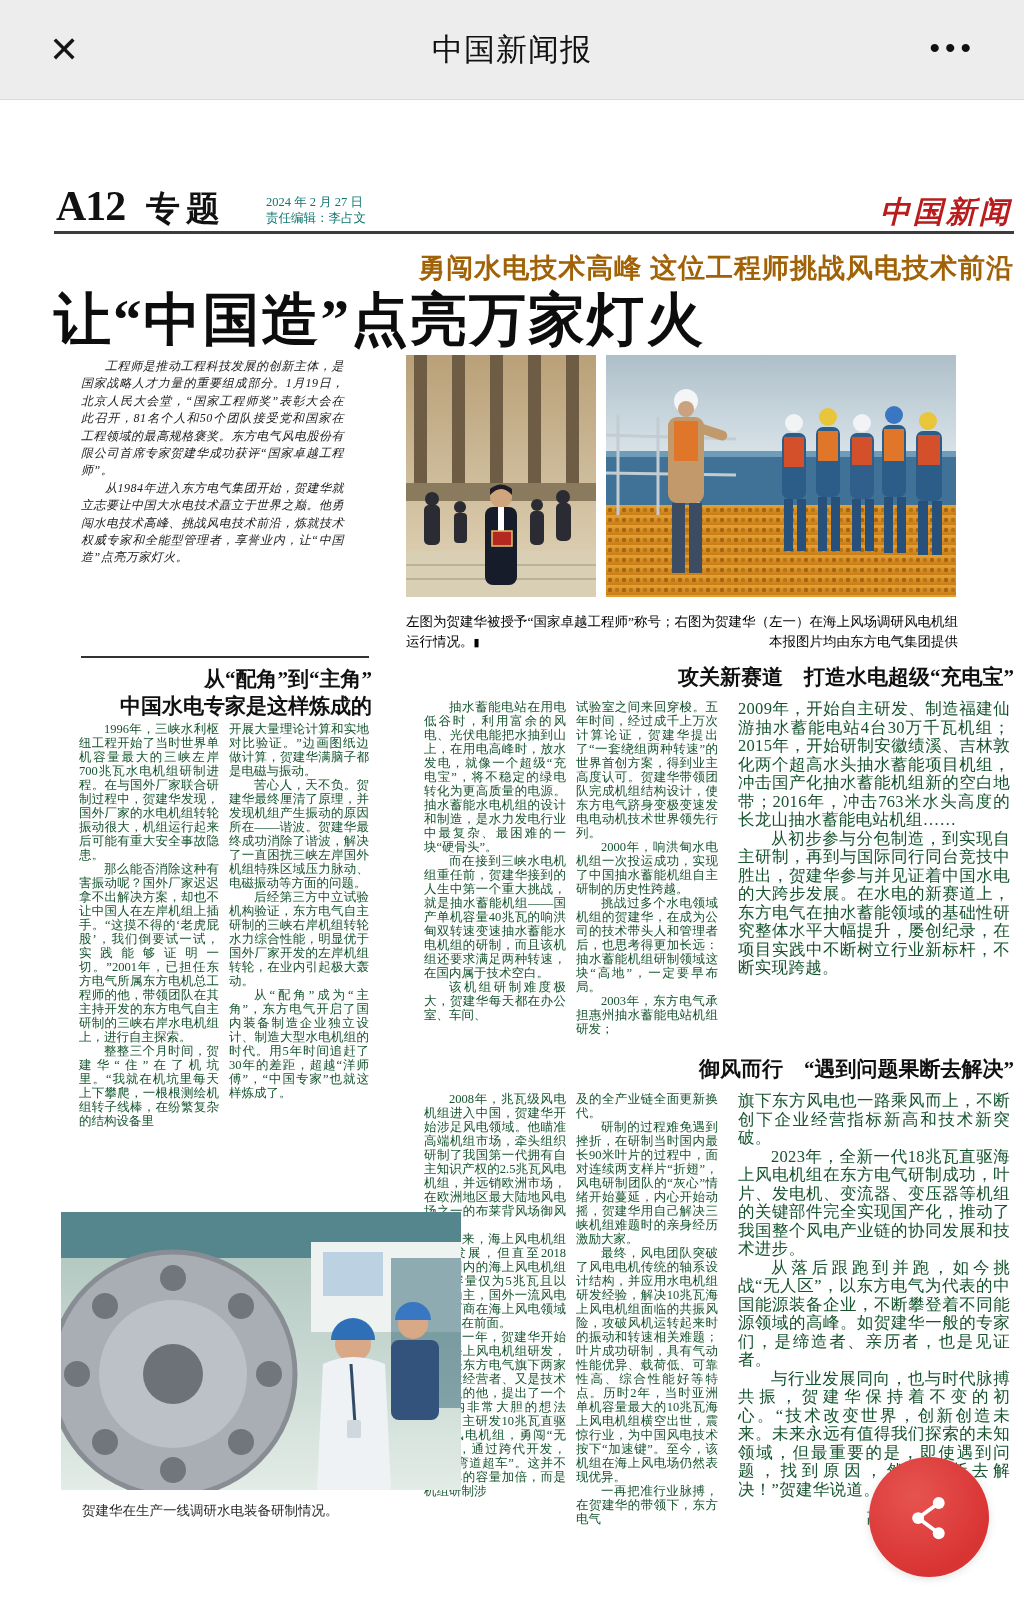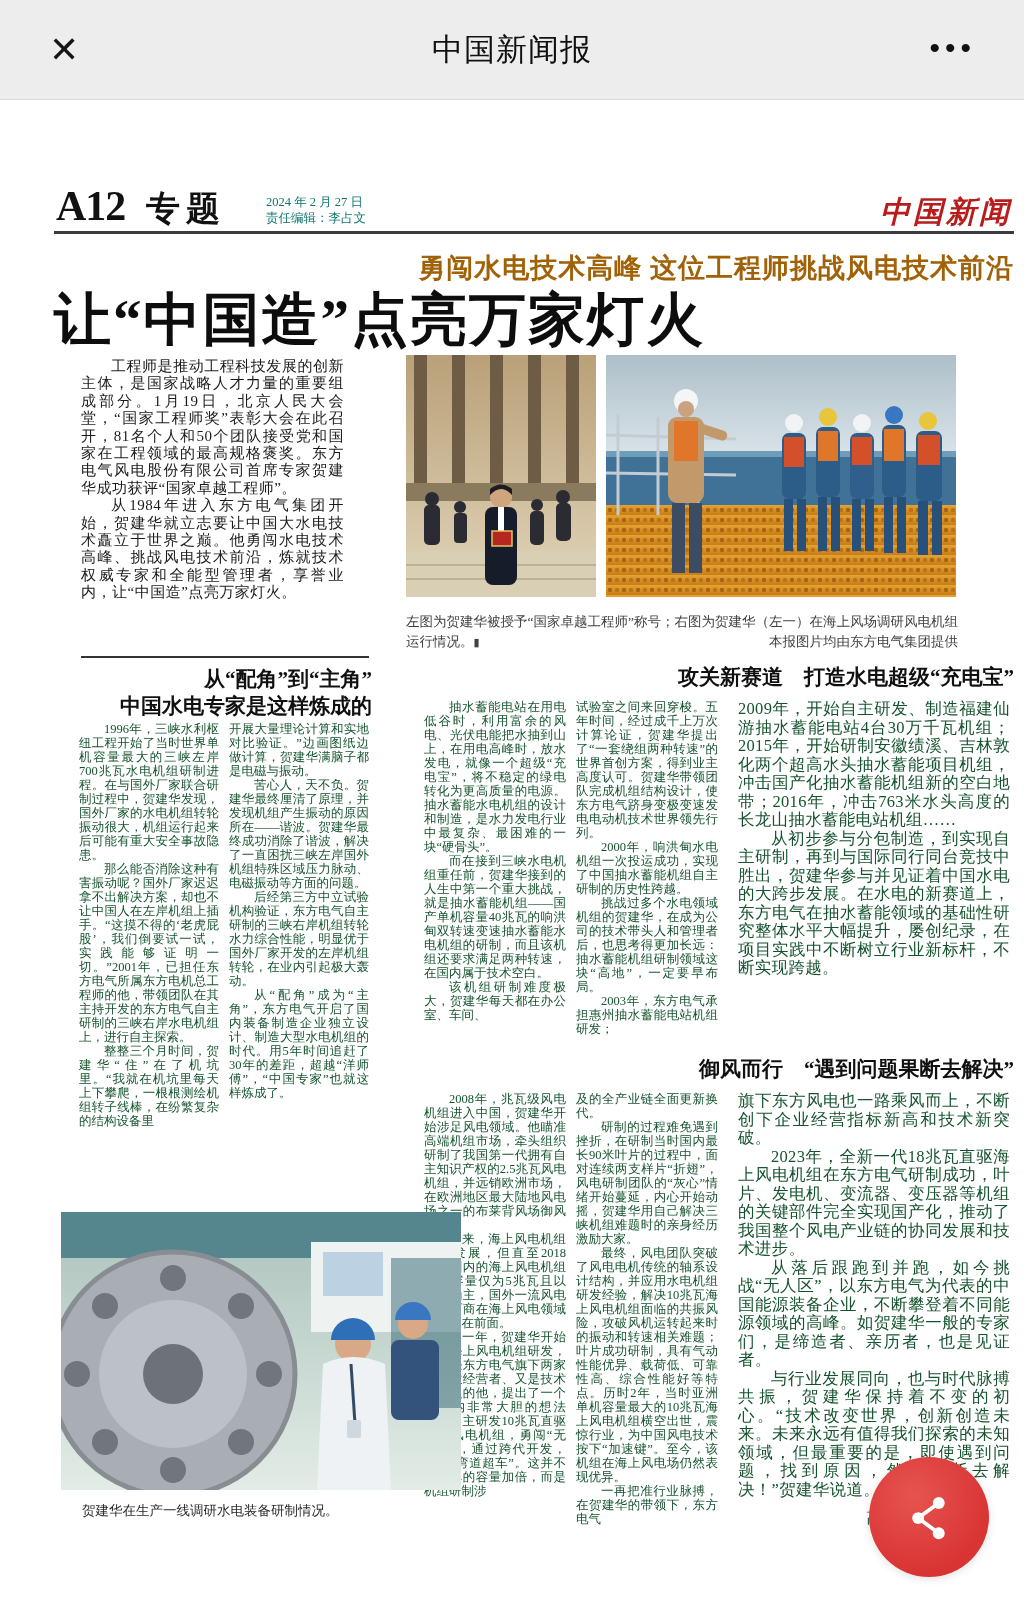--- a/index.html
+++ b/index.html
@@ -39,30 +39,30 @@
   .m-logo { position:absolute; right:2px; top:6px; font-size:30px; font-weight:900; font-style:italic;
             color:#b91c1c; letter-spacing:3px; }
   .m-rule { position:absolute; left:48px; top:131px; width:960px; height:3px; background:#3c3c3c; }
 
   .kicker { position:absolute; left:48px; top:150px; width:960px; text-align:right;
             font-size:27px; font-weight:700; color:#a16207; letter-spacing:1px; }
   .main-title { position:absolute; left:48px; top:182px; width:960px; text-align:left;
             font-size:57px; font-weight:900; color:#0d0d0d; letter-spacing:2px; }
 
   .intro { position:absolute; left:75px; top:258px; width:263px;
-           font-size:15px; line-height:17.4px; text-align:justify; letter-spacing:0.5px; color:#1a1a1a; }
+           font-size:12px; line-height:17.4px; text-align:justify; letter-spacing:0.5px; color:#1a1a1a;font-style:italic; }
   .intro p { margin:0; text-indent:2em; }
 
   .photo { position:absolute; overflow:hidden; background:#ccc; }
   .photo svg { display:block; }
   .photo1 { left:400px; top:255px; width:190px; height:242px; }
   .photo2 { left:600px; top:255px; width:350px; height:242px; }
 
   .top-caption { position:absolute; left:400px; top:512px; width:552px; height:42px;
-                 font-size:13.5px; line-height:20px; color:#404040; text-align:justify; }
+                 font-size:13.5px; line-height:20px; color:#000000; text-align:justify; }
   .top-caption .endmark { font-size:11px; }
   .top-caption .credit { position:absolute; right:0; top:20px; }
 
   .rule-thin { position:absolute; background:#333; }
   .s1-rule { left:75px; top:556px; width:288px; height:2px; }
 
   .sec-heading { text-align:right; font-weight:700; color:#101010; }
   .sec-heading div { line-height:27px; }
   .s1 .sec-heading { position:absolute; left:70px; top:566px; width:296px; font-size:21px; }
   .s2 .sec-heading { position:absolute; left:420px; top:564px; width:588px; font-size:21px; }

